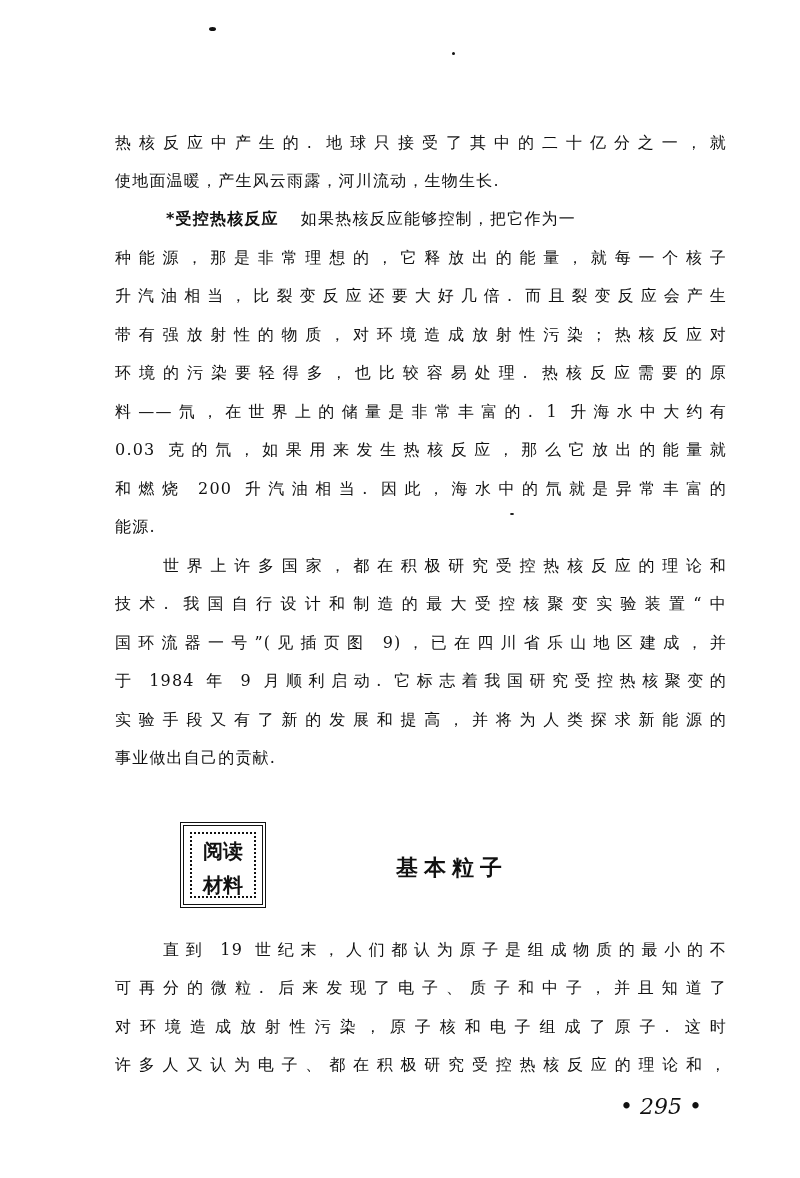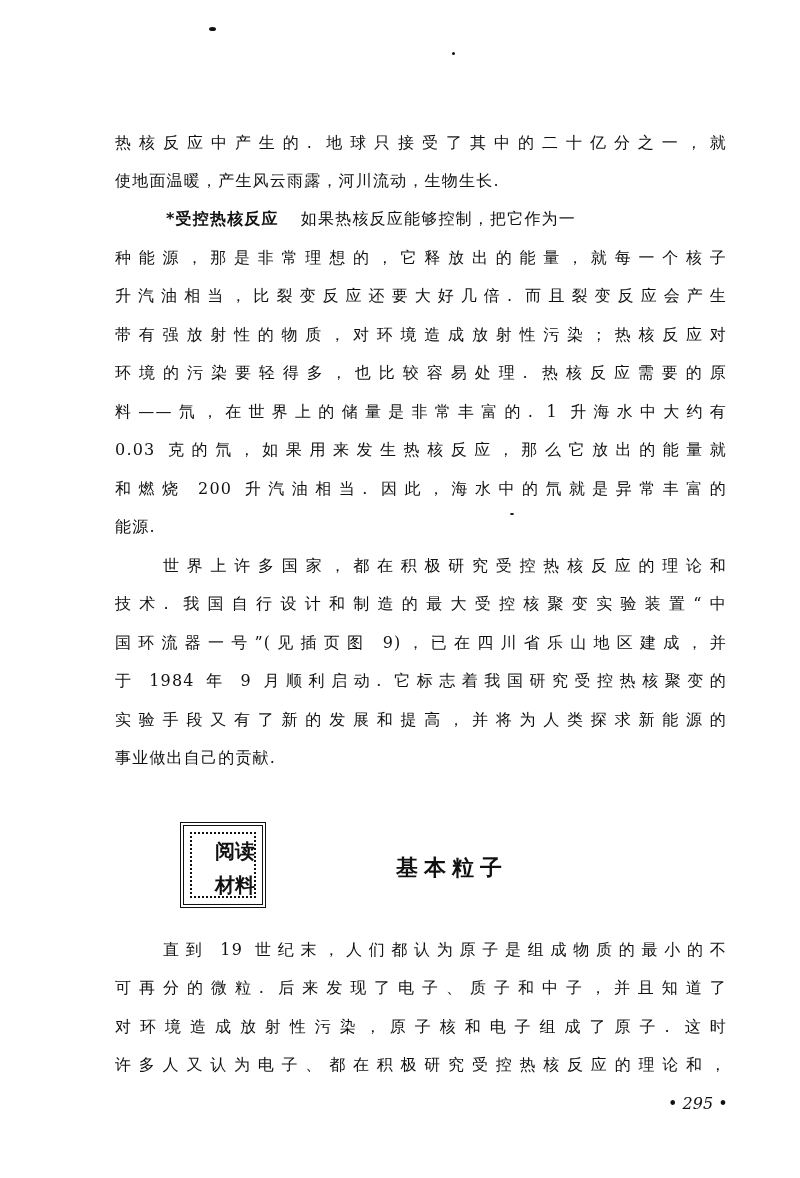--- a/index.html
+++ b/index.html
@@ -8,26 +8,26 @@
   .line { position:absolute; left:115px; width:612px; font-size:16px; line-height:30px;
           white-space:nowrap; letter-spacing:1.2px; text-align-last:justify; text-align:justify; }
   .indent { left:163px; width:564px; }
   .short { text-align-last:left; }
   .sans { font-family:"DejaVu Sans", sans-serif; }
   .bold { font-weight:bold; }
   .mark { position:absolute; background:#111; border-radius:50%; }
   .badge { position:absolute; left:180px; top:822px; width:86px; height:86px;
            border:4px double #111; box-sizing:border-box; }
   .badge-inner { position:absolute; inset:6px; border:2px dotted #111; }
-  .badge-text { position:absolute; left:12px; width:100%; text-align:center;
+  .badge-text { position:absolute; left:0; width:100%; text-align:center;
                 font-family:"DejaVu Sans", sans-serif; font-weight:bold; font-size:20px; }
   .title { position:absolute; left:396px; top:853px; font-family:"DejaVu Sans", sans-serif;
            font-weight:bold; font-size:22px; letter-spacing:6px; }
-  .pagenum { position:absolute; left:668px; top:1094px; font-family:"DejaVu Serif", serif;
-             font-style:italic; font-size:16px;text-align:right; }
+  .pagenum { position:absolute; left:620px; top:1094px; font-family:"DejaVu Serif", serif;
+             font-style:italic; font-size:22px;text-align:right; }
 </style>
 </head>
 <body>
 
 <div class="mark" style="left:209px;top:27px;width:7px;height:4px;"></div>
 <div class="mark" style="left:452px;top:52px;width:3px;height:3px;"></div>
 <div class="mark" style="left:510px;top:513px;width:4px;height:2px;"></div>
 
 <div>
   <div class="line sans" style="top:128px;">热核反应中产生的. 地球只接受了其中的二十亿分之一，就</div>

